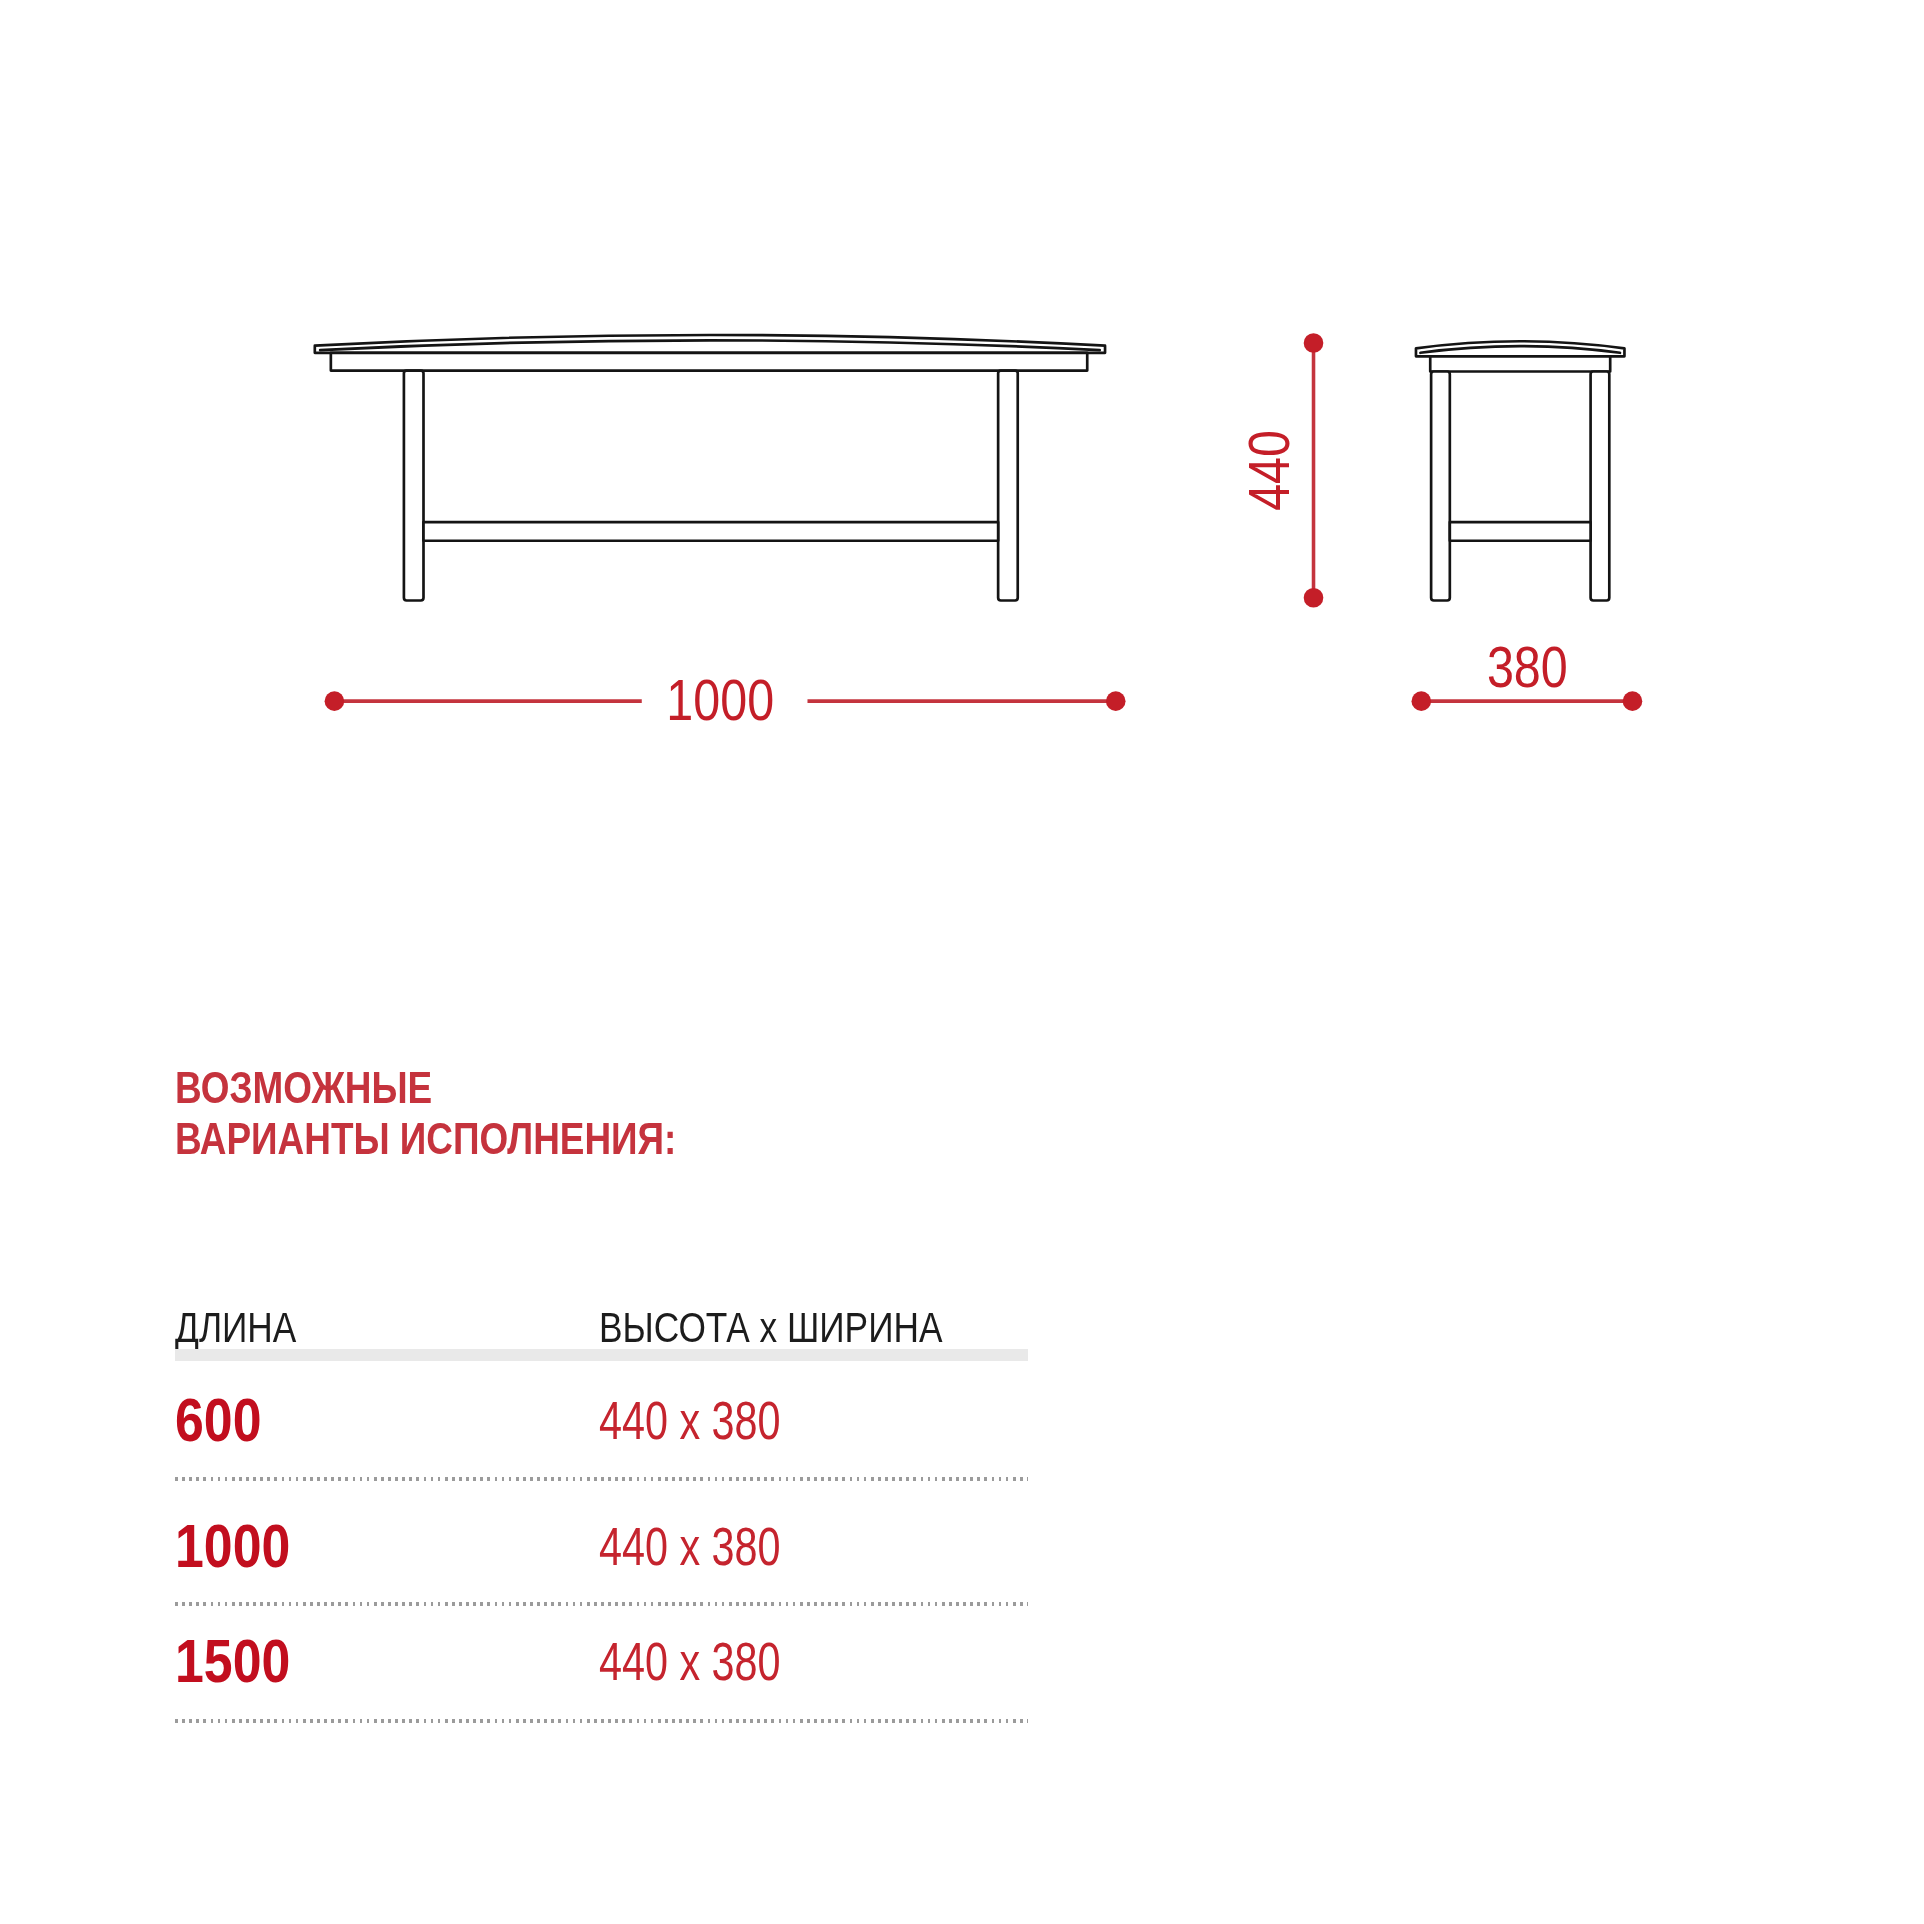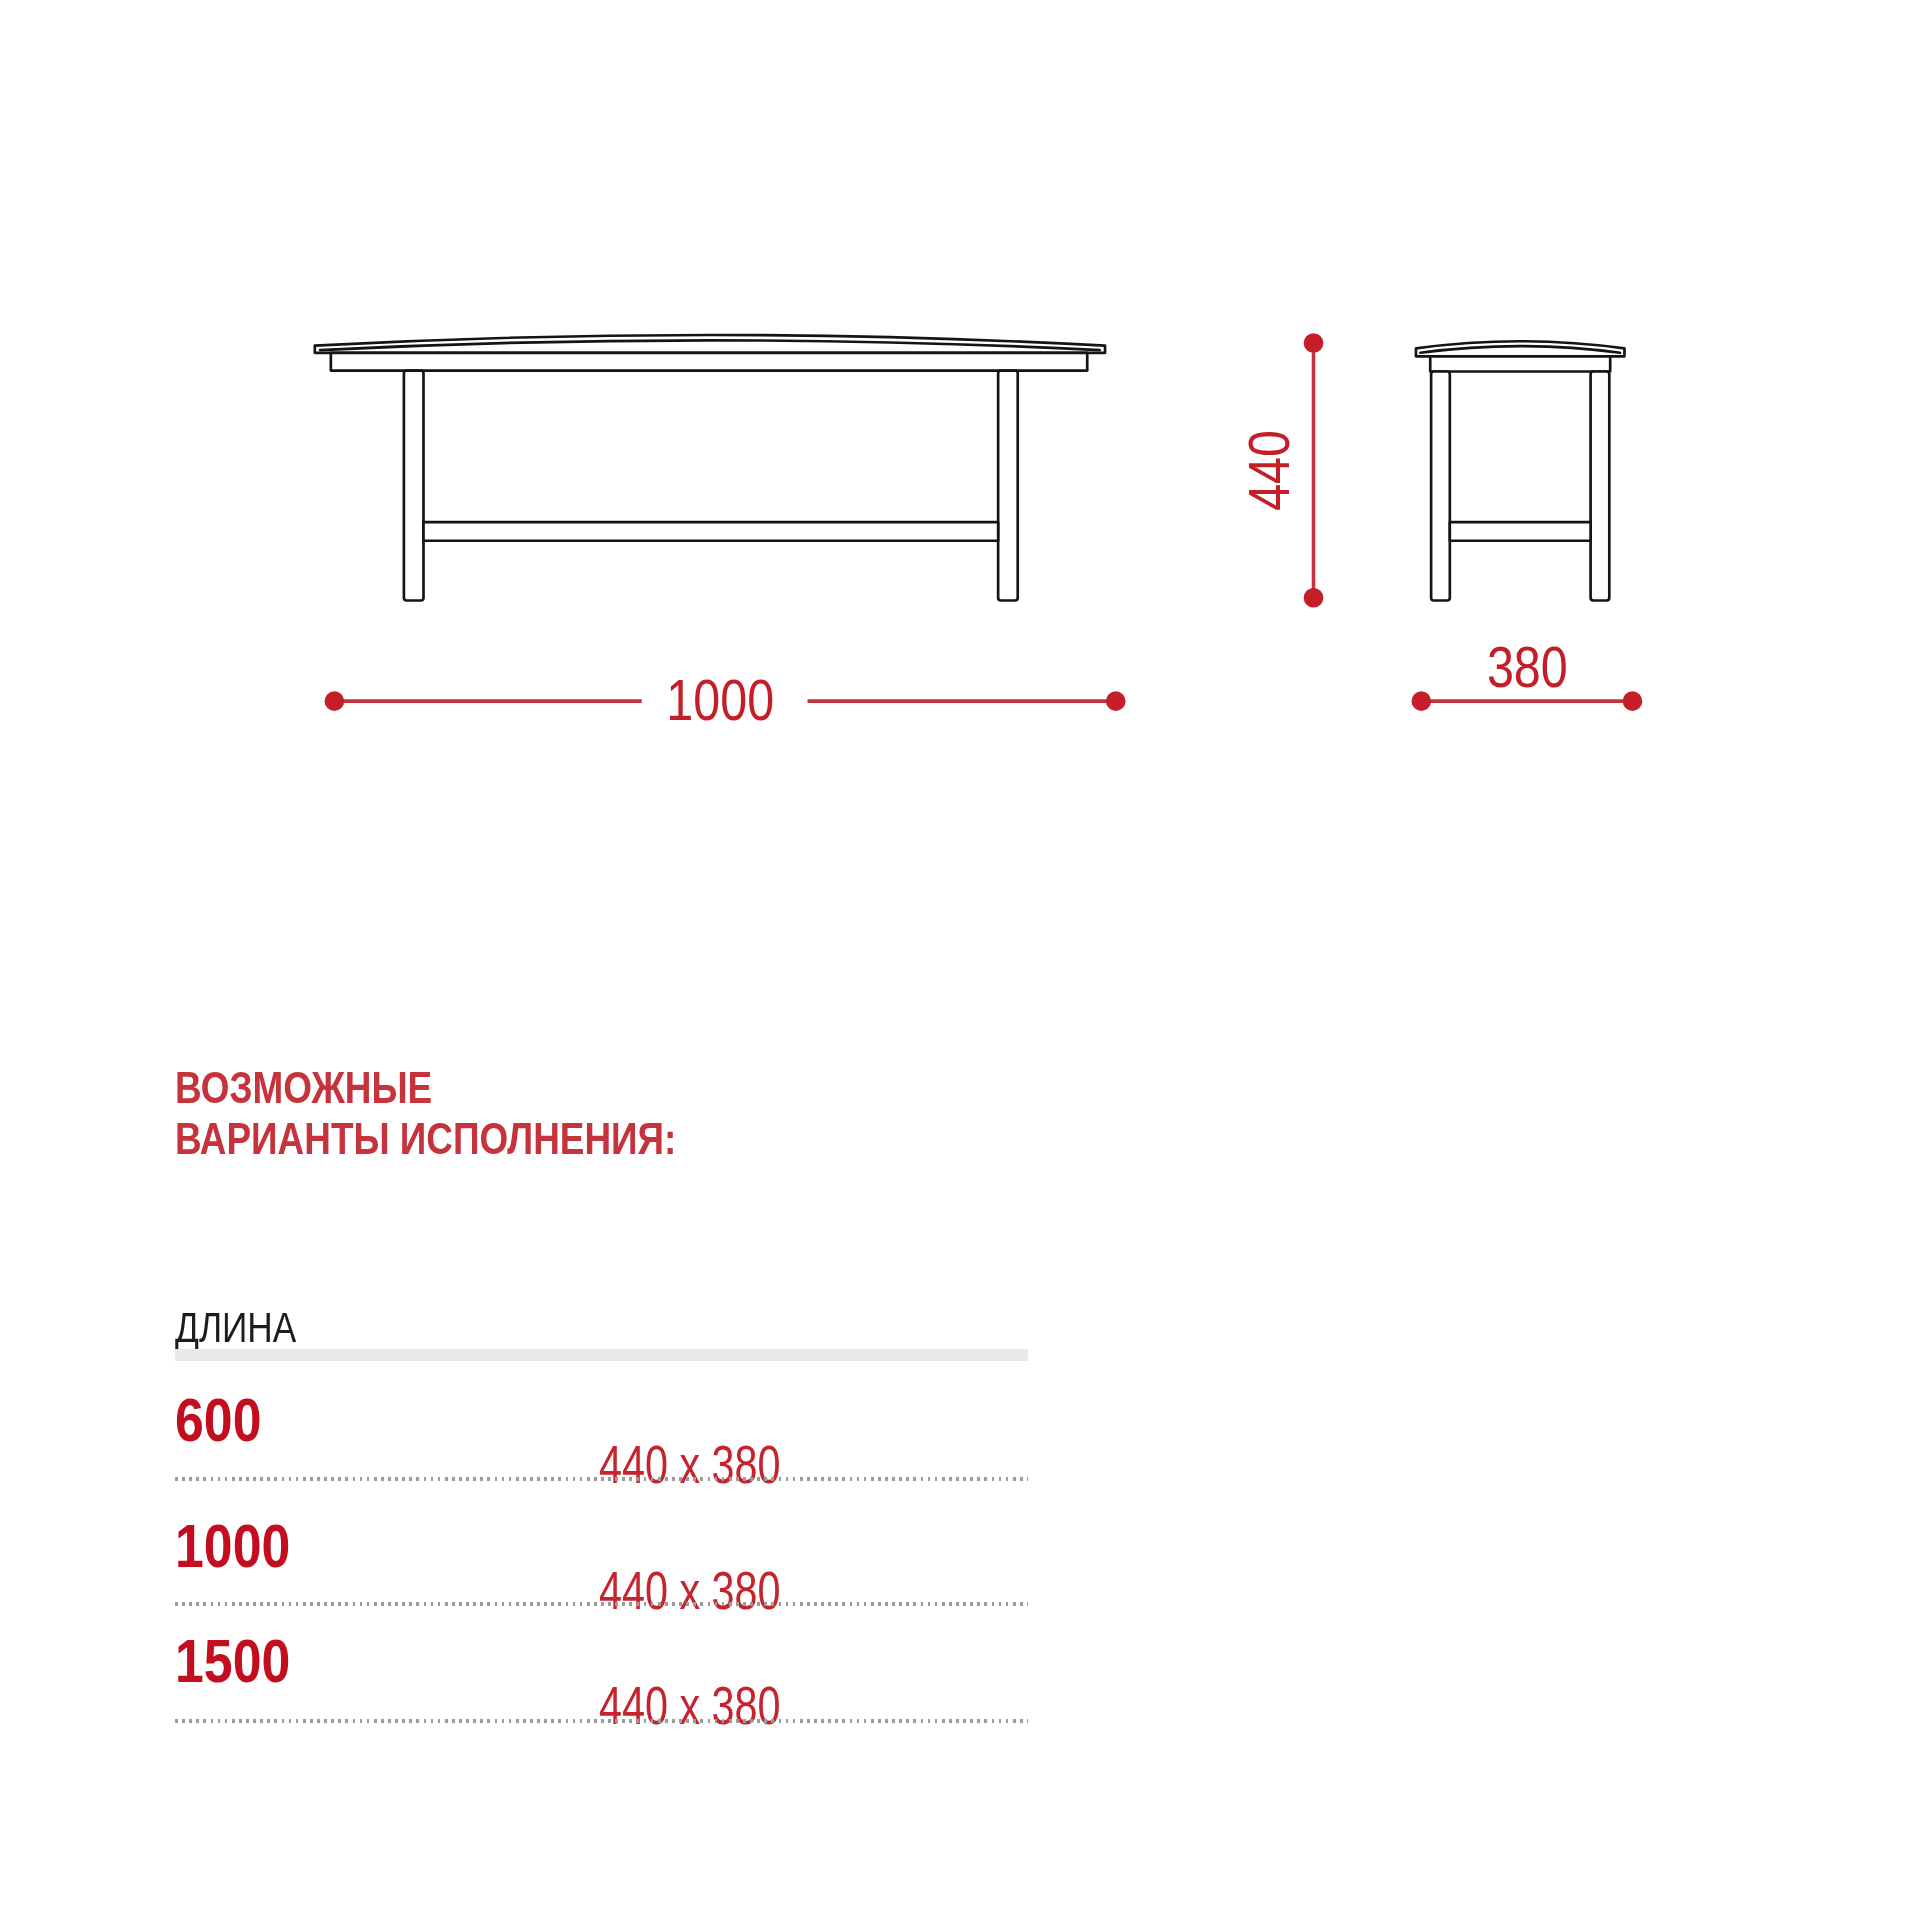--- a/index.html
+++ b/index.html
@@ -32,21 +32,21 @@
   .header-bar{
     position:absolute;left:175px;top:1349px;width:853px;height:11.6px;
     background:#e9e9e9;
   }
   .row-length{
     position:absolute;left:175px;
     font-size:61px;line-height:61px;font-weight:700;color:#c20e1e;
   }
   .row-size{
     position:absolute;left:599px;
-    font-size:53px;line-height:61px;font-weight:400;color:#c5242e;margin-top:44px;
+    font-size:53px;line-height:61px;font-weight:400;color:#c5242e;
   }
   .r1{top:1390px;} .r2{top:1516px;} .r3{top:1631px;}
 
   .dotted-sep{
     position:absolute;left:175px;width:853px;height:3.6px;
     background-image:repeating-linear-gradient(to right,#9b9b9b 0 2.7px,transparent 2.7px 7.1px);
   }
   .d1{top:1477px;} .d2{top:1602px;} .d3{top:1719px;}
 
   
@@ -111,20 +111,23 @@
   </svg>
 
   <div class="variants-title">
     <div class="condensed">ВОЗМОЖНЫЕ</div>
     <div class="condensed">ВАРИАНТЫ ИСПОЛНЕНИЯ:</div>
   </div>
 
   <div class="th th-length">
     <span class="condensed" style="display:inline-block">ДЛИНА</span>
   </div>
+  <div class="th th-size">
+    <span class="condensed" style="display:inline-block">ВЫСОТА x ШИРИНА</span>
+  </div>
 
   <div class="header-bar"></div>
 
   <div class="row-length r1">
     <span class="condensed-num" style="display:inline-block">600</span>
   </div>
   <div class="row-size r1">
     <span class="condensed-tight" style="display:inline-block">440 x 380</span>
   </div>
   <div class="dotted-sep d1"></div>

